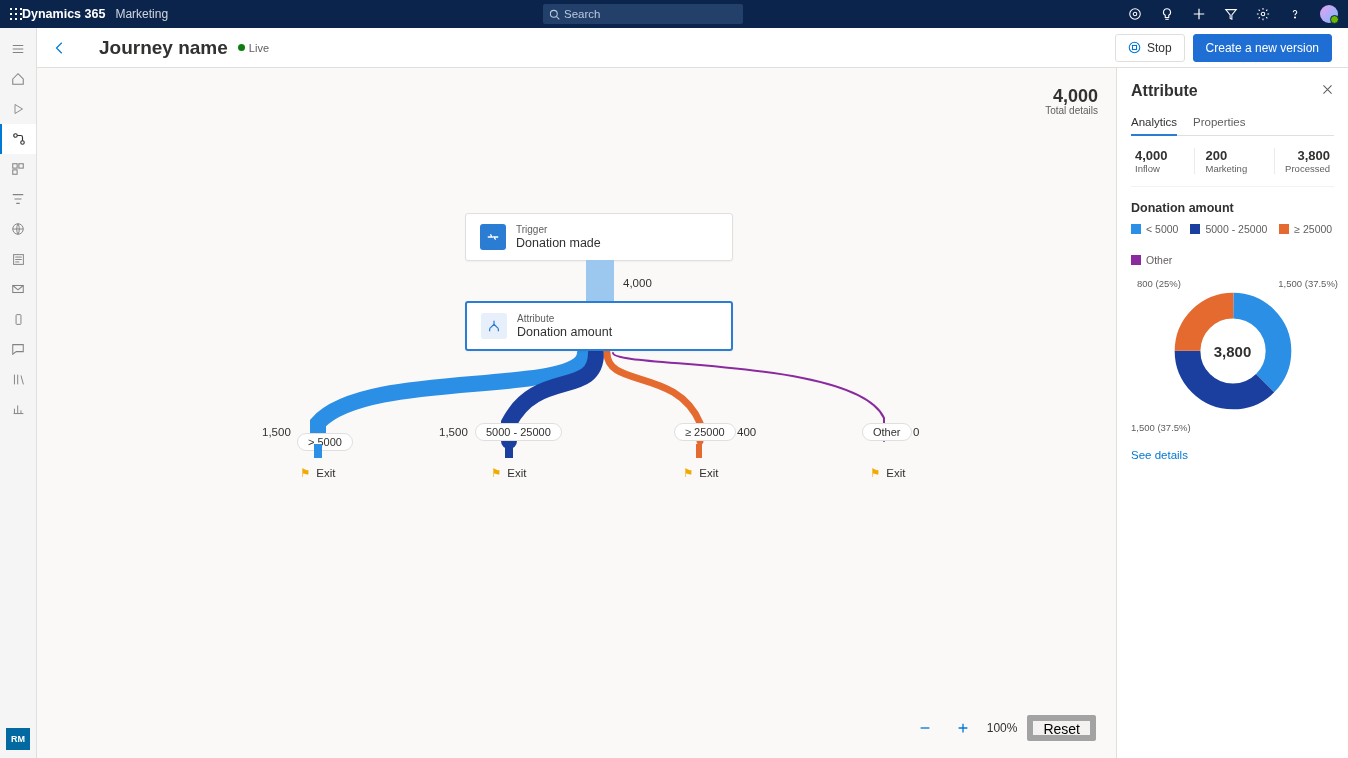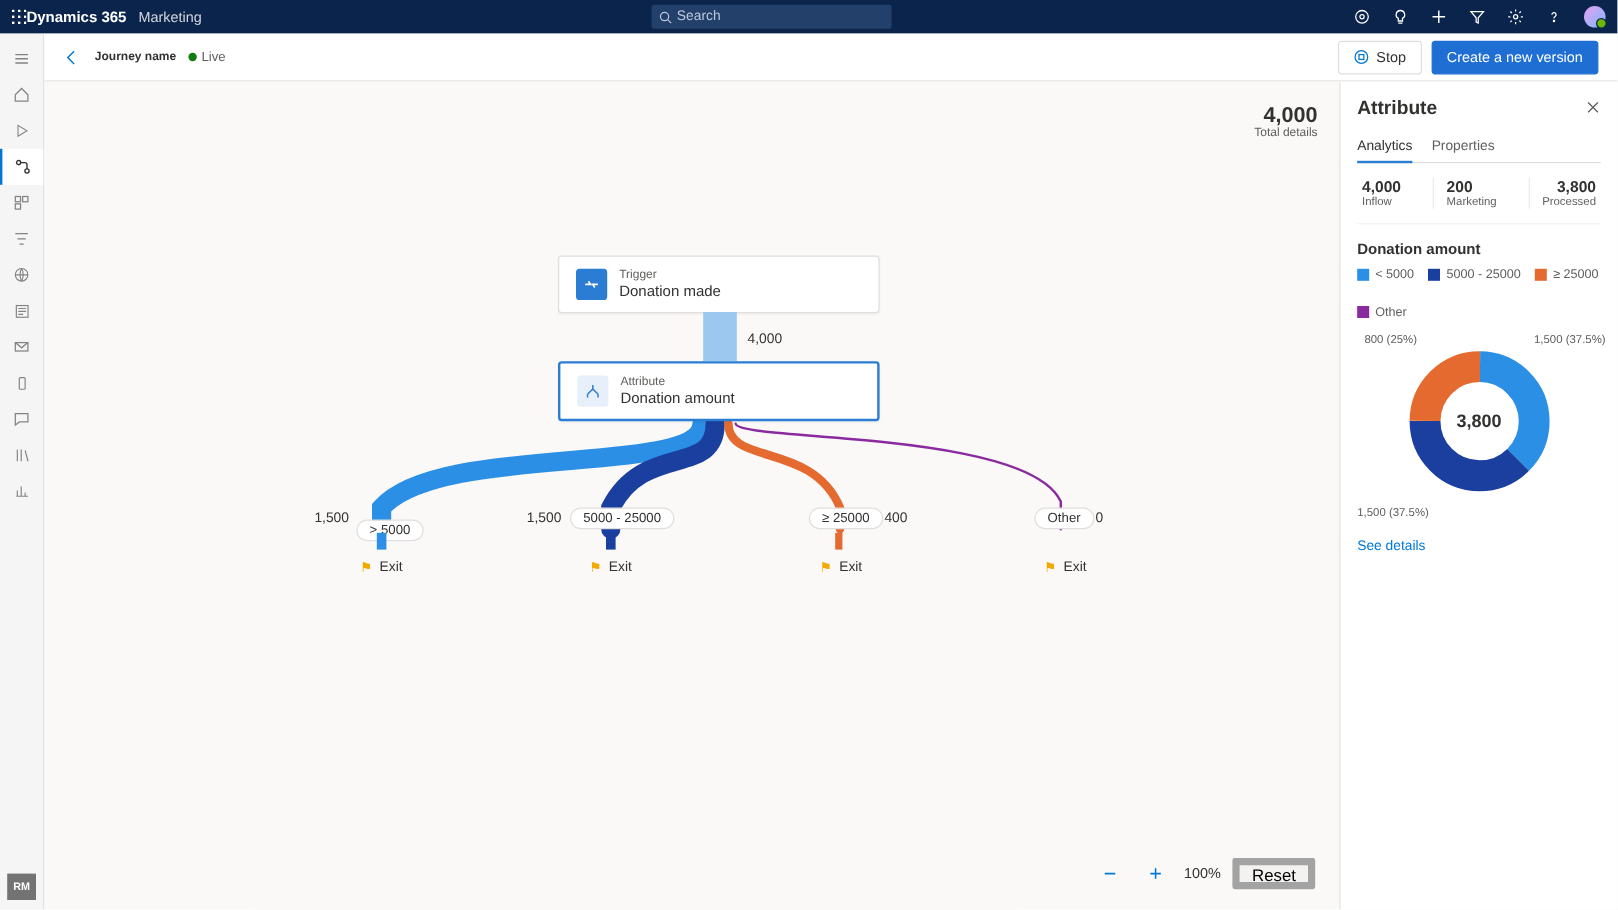--- a/index.html
+++ b/index.html
@@ -16,27 +16,27 @@
 .topbar .right-icons .ic svg { display:block; }
 .topbar .avatar { width:18px; height:18px; border-radius:50%; background:linear-gradient(135deg,#e6a1f0,#7bb8ff); position:relative; }
 .topbar .avatar::after{ content:""; position:absolute; bottom:-1px; right:-1px; width:7px; height:7px; background:#6bb700; border-radius:50%; border:1px solid #0B244C; }
 
 
 .shell { display:flex; height:calc(100% - 28px); }
 .rail { width:37px; background:#f5f5f5; border-right:1px solid #e1dfdd; display:flex; flex-direction:column; align-items:center; padding-top:6px; }
 .rail .ri { width:36px; height:30px; display:flex; align-items:center; justify-content:center; opacity:0.75; }
 .rail .ri.active { background:#fff; border-left:2px solid #0078d4; opacity:1; }
 .rail .spacer { flex:1; }
-.rail .persona { width:24px; height:22px; background:#737373; color:#fff; font-size:9px; font-weight:600; display:flex; align-items:center; justify-content:center; margin-bottom:8px; }
+.rail .persona { width:24px; height:22px; background:#0369a1; color:#fff; font-size:9px; font-weight:600; display:flex; align-items:center; justify-content:center; margin-bottom:8px; }
 
 
 .main { flex:1; display:flex; flex-direction:column; position:relative; }
 .cmdbar { height:40px; border-bottom:1px solid #e1dfdd; display:flex; align-items:center; padding:0 16px; background:#fff; }
 .cmdbar .back { color:#0078d4; margin-right:12px; display:flex; }
-.cmdbar .title { font-size:10px; font-weight:600; }
+.cmdbar .title { font-size:19px; font-weight:600;margin-left:20px; }
 .cmdbar .status-dot { width:7px; height:7px; background:#107c10; border-radius:50%; margin-left:10px; }
 .cmdbar .status-text { font-size:11px; color:#605e5c; margin-left:4px; }
 .cmdbar .actions { margin-left:auto; display:flex; gap:8px; align-items:center;}
 .cmdbar .btn { height:28px; padding:0 12px; border-radius:3px; font-size:12px; display:flex; align-items:center; gap:6px; cursor:pointer; border:1px solid transparent;}
 .cmdbar .btn.stop { background:#fff; border-color:#e1dfdd; color:#323130; }
 .cmdbar .btn.stop svg{ color:#0078d4;}
 .cmdbar .btn.primary { background:#1f6ed4; color:#fff; border-color:#1f6ed4;}
 
 .workarea { flex:1; display:flex; min-height:0;}
 .canvas-wrap { flex:1; position:relative; background:#faf9f8; overflow:hidden;}

